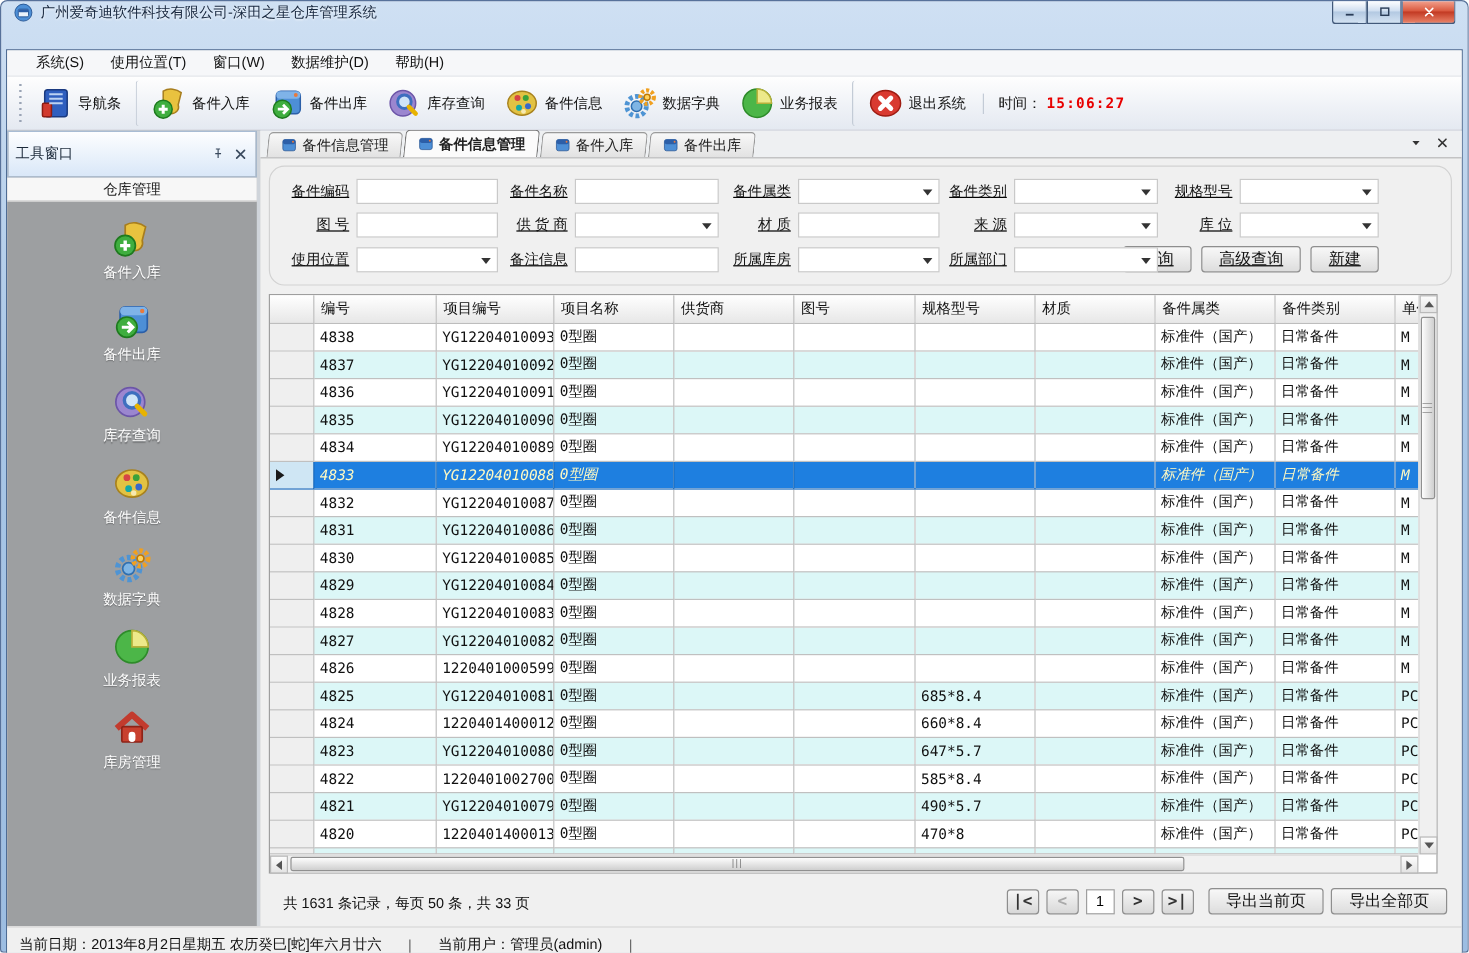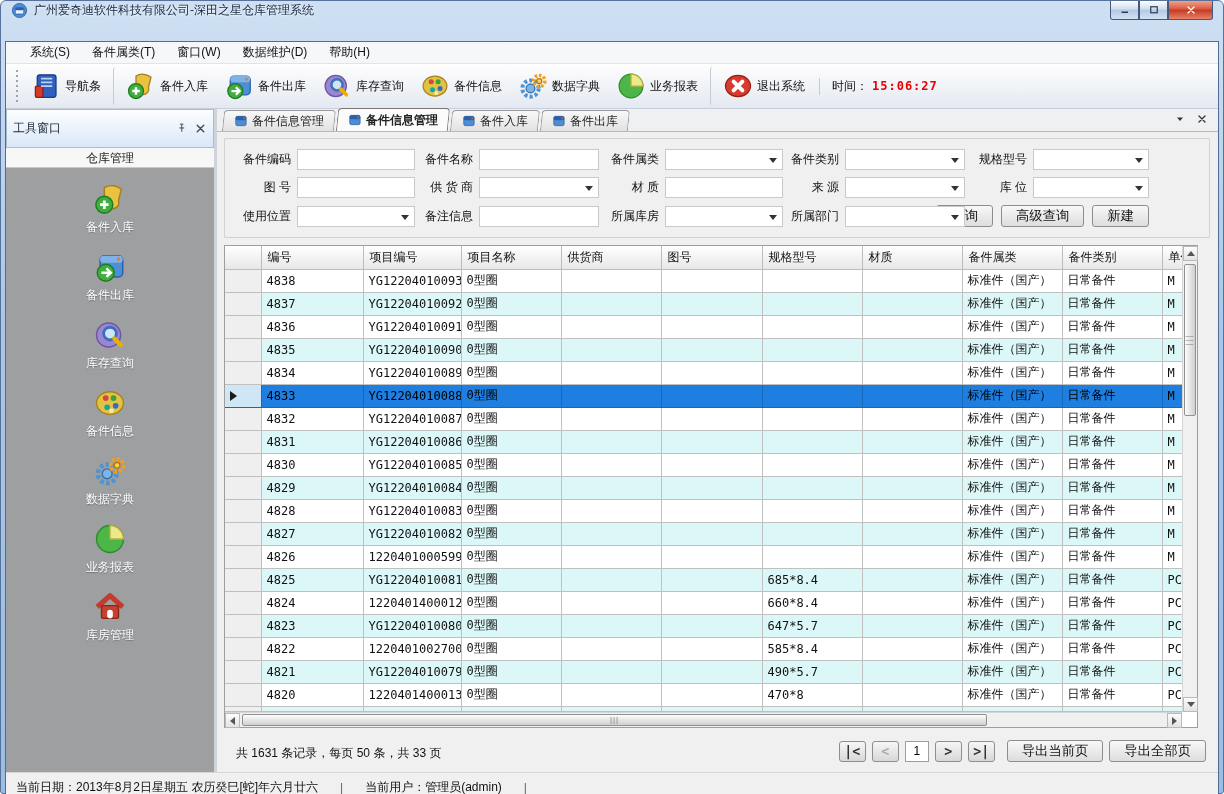--- a/index.html
+++ b/index.html
@@ -48,40 +48,40 @@
   .tab { display:flex; align-items:center; gap:4px; height:21px; padding:0 10px; margin-right:2px;
     border:1px solid #9a9a9a; border-bottom:none; border-radius:4px 4px 0 0;
     background:linear-gradient(#f8f8f8,#e2e2e2); color:#222; transform:skewX(-6deg); }
   .tab > * { transform:skewX(6deg); }
   .tab svg { width:14px; height:14px; }
   .tab.active { background:#fbfbfb; font-weight:bold; height:23px; border-color:#777; position:relative; z-index:2; }
   .tabstrip-ctrls { position:absolute; right:10px; top:4px; display:flex; gap:10px; color:#333; }
   .tabstrip-ctrls svg { width:12px; height:12px; }
   .page { flex:1; padding:6px 8px 0 7px; display:flex; flex-direction:column; min-height:0; }
   
-  .search-panel { border:1px solid #d2d2d2; border-radius:1px; background:#f0f0f0; padding:10px 8px 10px 8px; position:relative; }
+  .search-panel { border:1px solid #d2d2d2; border-radius:13px; background:#f0f0f0; padding:10px 8px 10px 8px; position:relative;text-decoration:underline; }
   .search-grid { display:grid; grid-template-columns:58px 118px 52px 120px 54px 118px 50px 120px 56px 116px; column-gap:6px; row-gap:7px; align-items:center; }
   .f-label { text-align:right; color:#111; white-space:nowrap; }
   .f-input, .f-combo { height:21px; background:#fff; border:1px solid #c9c9c9; position:relative; }
   .f-combo::after { content:""; position:absolute; right:5px; top:8px; border:4px solid transparent; border-top:5px solid #333; }
   .btn-row { grid-column:9 / 11; display:flex; justify-content:flex-end; gap:8px; }
   .btn { height:22px; padding:0 14px; background:linear-gradient(#f8f8f8,#ddd); border:1px solid #8e8e8e; border-radius:3px; color:#111; white-space:nowrap; }
   
   .grid-wrap { margin-top:7px; width:974px; border:1px solid #9e9e9e; background:#fff; position:relative; height:483px; }
   .grid-scroll { position:absolute; left:0; top:0; right:15px; bottom:15px; overflow:hidden; }
   table { border-collapse:collapse; table-layout:fixed; width:997px; }
   th { height:23px; background:linear-gradient(#ffffff,#e7e7e7); border:1px solid #bdbdbd; border-top:none; font-weight:normal; text-align:left; padding:0 6px; color:#111; white-space:nowrap; overflow:hidden; }
   th:first-child { border-left:none; }
   td { height:23px; border:1px solid #c0c0c0; padding:0 5px; color:#111; white-space:nowrap; overflow:hidden;
     font-family:"DejaVu Sans Mono","DejaVu Sans",monospace; font-size:12px; background:#fff; }
   td:first-child { border-left:none; }
   tr.odd td { background:#dcf7f7; }
   td.sel { background:#efefef !important; }
   .ptr { display:none; width:0; height:0; border-left:7px solid #1a1a1a; border-top:5px solid transparent; border-bottom:5px solid transparent; }
-  tr.selected td { background:#1e7fe0 !important; color:#000000; border-color:#1668ba; }
+  tr.selected td { background:#1e7fe0 !important; color:#fef9c3; border-color:#1668ba;font-style:italic; }
   tr.selected td.sel { background:#cfe6f4 !important; }
   tr.selected .ptr { display:block; }
   tr.partial td { height:5px; }
   
   .vscroll { position:absolute; top:0; right:0; width:15px; bottom:15px; background:#f0f0f0; border-left:1px solid #d5d5d5; }
   .hscroll { position:absolute; left:0; right:15px; bottom:0; height:15px; background:#f0f0f0; border-top:1px solid #d5d5d5; }
   .sb-arrow { position:absolute; width:15px; height:15px; display:flex; align-items:center; justify-content:center; background:linear-gradient(#fcfcfc,#e3e3e3); border:1px solid #b9b9b9; }
   .tri { width:0; height:0; }
   .tri.up { border-left:4px solid transparent; border-right:4px solid transparent; border-bottom:5px solid #555; }
   .tri.down { border-left:4px solid transparent; border-right:4px solid transparent; border-top:5px solid #555; }
@@ -210,21 +210,21 @@
           </svg>
         </div>
     </div>
   </div>
 
   <div class="client">
 
     <div class="menubar">
 
     <span class="menu-item">系统(S)</span>
-        <span class="menu-item odd">备件属类(T)</span>
+        <span class="menu-item odd">使用位置(T)</span>
         <span class="menu-item">窗口(W)</span>
         <span class="menu-item odd">数据维护(D)</span>
         <span class="menu-item">帮助(H)</span>
       </div>
 
     <div class="toolbar">
       <div class="tb-grip"></div>
       <div style="display:flex;align-items:center;">
 
           <div class="tb-item">

